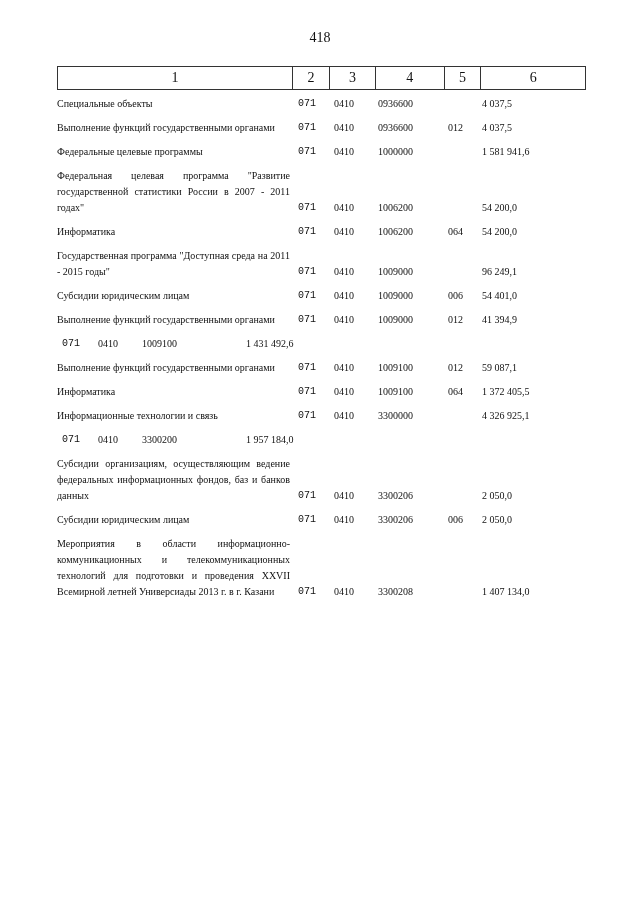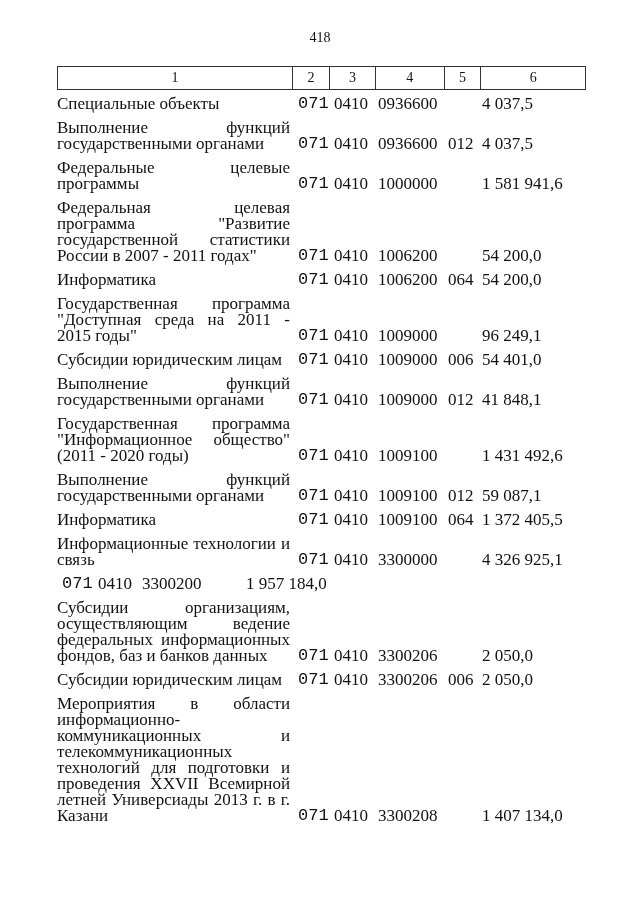--- a/index.html
+++ b/index.html
@@ -52,21 +52,21 @@
 
     .rows {
       position: absolute;
       top: 92px;
       left: 57px;
       width: 529px;
     }
     .row {
       display: flex;
       align-items: flex-end;
-      font-size: 17px;
+      font-size: 10px;
       line-height: 16px;
       padding-top: 4px;
       padding-bottom: 4px;
     }
     .row .name {
       width: 233px;
       padding-right: 3px;
       text-align: justify;
       text-align-last: left;
       box-sizing: content-box;
@@ -151,24 +151,23 @@
     <div class="code v4">1009000</div>
     <div class="code v5">006</div>
     <div class="code v6">54 401,0</div>
   </div>
   <div class="row">
     <div class="name">Выполнение функций государственными органами</div>
     <div class="code v2">071</div>
     <div class="code v3">0410</div>
     <div class="code v4">1009000</div>
     <div class="code v5">012</div>
-    <div class="code v6">41 848,1</div>
-  </div>
-  <div class="row">
-    <div class="name">Государственная программа "Информационное общество" (2011 - 2020 годы)</div>
+    <div class="code v6">41 394,9</div>
+  </div>
+  <div class="row">
     <div class="code v2">071</div>
     <div class="code v3">0410</div>
     <div class="code v4">1009100</div>
     <div class="code v5"></div>
     <div class="code v6">1 431 492,6</div>
   </div>
   <div class="row">
     <div class="name">Выполнение функций государственными органами</div>
     <div class="code v2">071</div>
     <div class="code v3">0410</div>

